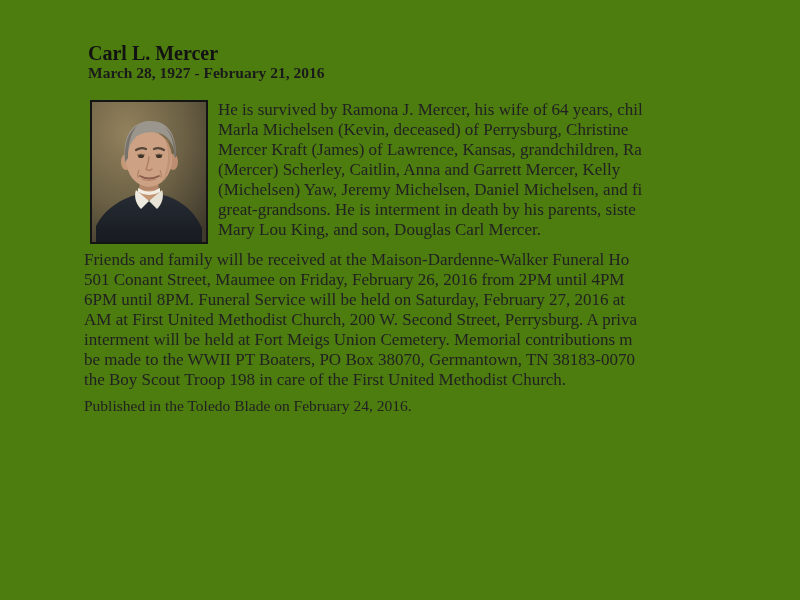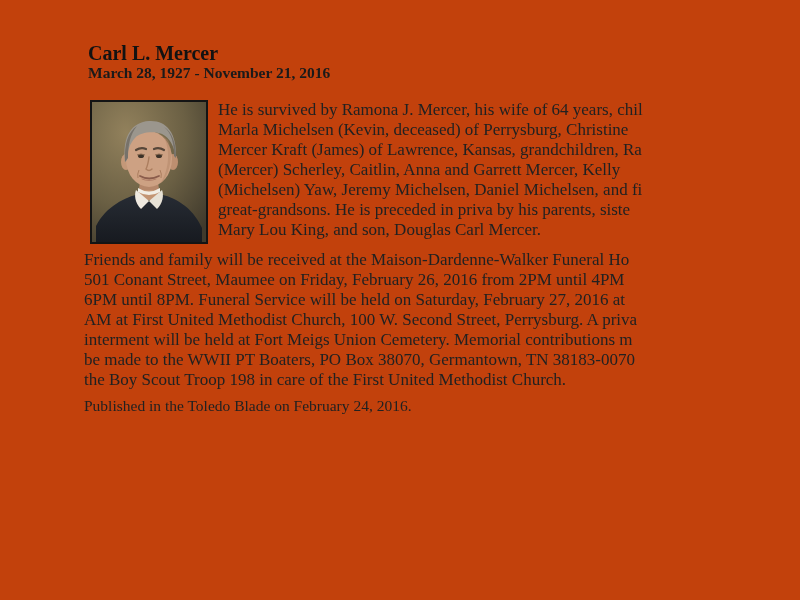--- a/index.html
+++ b/index.html
@@ -4,21 +4,21 @@
 <style>
   html, body {
     margin: 0;
     padding: 0;
     background: #ffffff;
   }
   .canvas {
     position: relative;
     width: 800px;
     height: 600px;
-    background: #c2410c;
+    background: #4d7c0f;
     overflow: hidden;
     font-family: "Liberation Serif", "DejaVu Serif", serif;
     color: #212121;
   }
   .name {
     position: absolute;
     left: 88px;
     top: 42px;
     font-size: 20px;
     font-weight: bold;
@@ -78,21 +78,21 @@
     white-space: nowrap;
     text-align: center;
   }
 </style>
 </head>
 <body>
 
 <div class="canvas">
 
   <div class="name">Carl L. Mercer</div>
-  <div class="dates">March 28, 1927 - November 21, 2016</div>
+  <div class="dates">March 28, 1927 - February 21, 2016</div>
 
   <div class="photo-frame">
     <svg width="114" height="140" viewBox="0 0 114 140">
       <defs>
         <radialGradient id="bg" cx="30%" cy="22%" r="95%">
           <stop offset="0%" stop-color="#92815c"></stop>
           <stop offset="55%" stop-color="#6b6044"></stop>
           <stop offset="100%" stop-color="#403a2c"></stop>
         </radialGradient>
         <linearGradient id="sweater" x1="0" y1="0" x2="0" y2="1">
@@ -141,29 +141,29 @@
       <path d="M50 77 Q57 80 64 77" stroke="#b07d66" stroke-width="1" fill="none" stroke-linecap="round"></path>
     </svg>
   </div>
 
   <div class="para para1">
     <div class="line">He is survived by Ramona J. Mercer, his wife of 64 years, chil</div>
     <div class="line">Marla Michelsen (Kevin, deceased) of Perrysburg, Christine</div>
     <div class="line">Mercer Kraft (James) of Lawrence, Kansas, grandchildren, Ra</div>
     <div class="line">(Mercer) Scherley, Caitlin, Anna and Garrett Mercer, Kelly</div>
     <div class="line">(Michelsen) Yaw, Jeremy Michelsen, Daniel Michelsen, and fi</div>
-    <div class="line">great-grandsons. He is preceded in priva by his parents, siste</div>
+    <div class="line">great-grandsons. He is interment in death by his parents, siste</div>
     <div class="line">Mary Lou King, and son, Douglas Carl Mercer.</div>
   </div>
 
   <div class="para para2">
     <div class="line">Friends and family will be received at the Maison-Dardenne-Walker Funeral Ho</div>
     <div class="line">501 Conant Street, Maumee on Friday, February 26, 2016 from 2PM until 4PM</div>
     <div class="line">6PM until 8PM. Funeral Service will be held on Saturday, February 27, 2016 at</div>
-    <div class="line">AM at First United Methodist Church, 100 W. Second Street, Perrysburg. A priva</div>
+    <div class="line">AM at First United Methodist Church, 200 W. Second Street, Perrysburg. A priva</div>
     <div class="line">interment will be held at Fort Meigs Union Cemetery. Memorial contributions m</div>
     <div class="line">be made to the WWII PT Boaters, PO Box 38070, Germantown, TN 38183-0070</div>
     <div class="line">the Boy Scout Troop 198 in care of the First United Methodist Church.</div>
   </div>
 
   <div class="published">Published in the Toledo Blade on February 24, 2016.</div>
 
 </div>
 
 </body></html>

